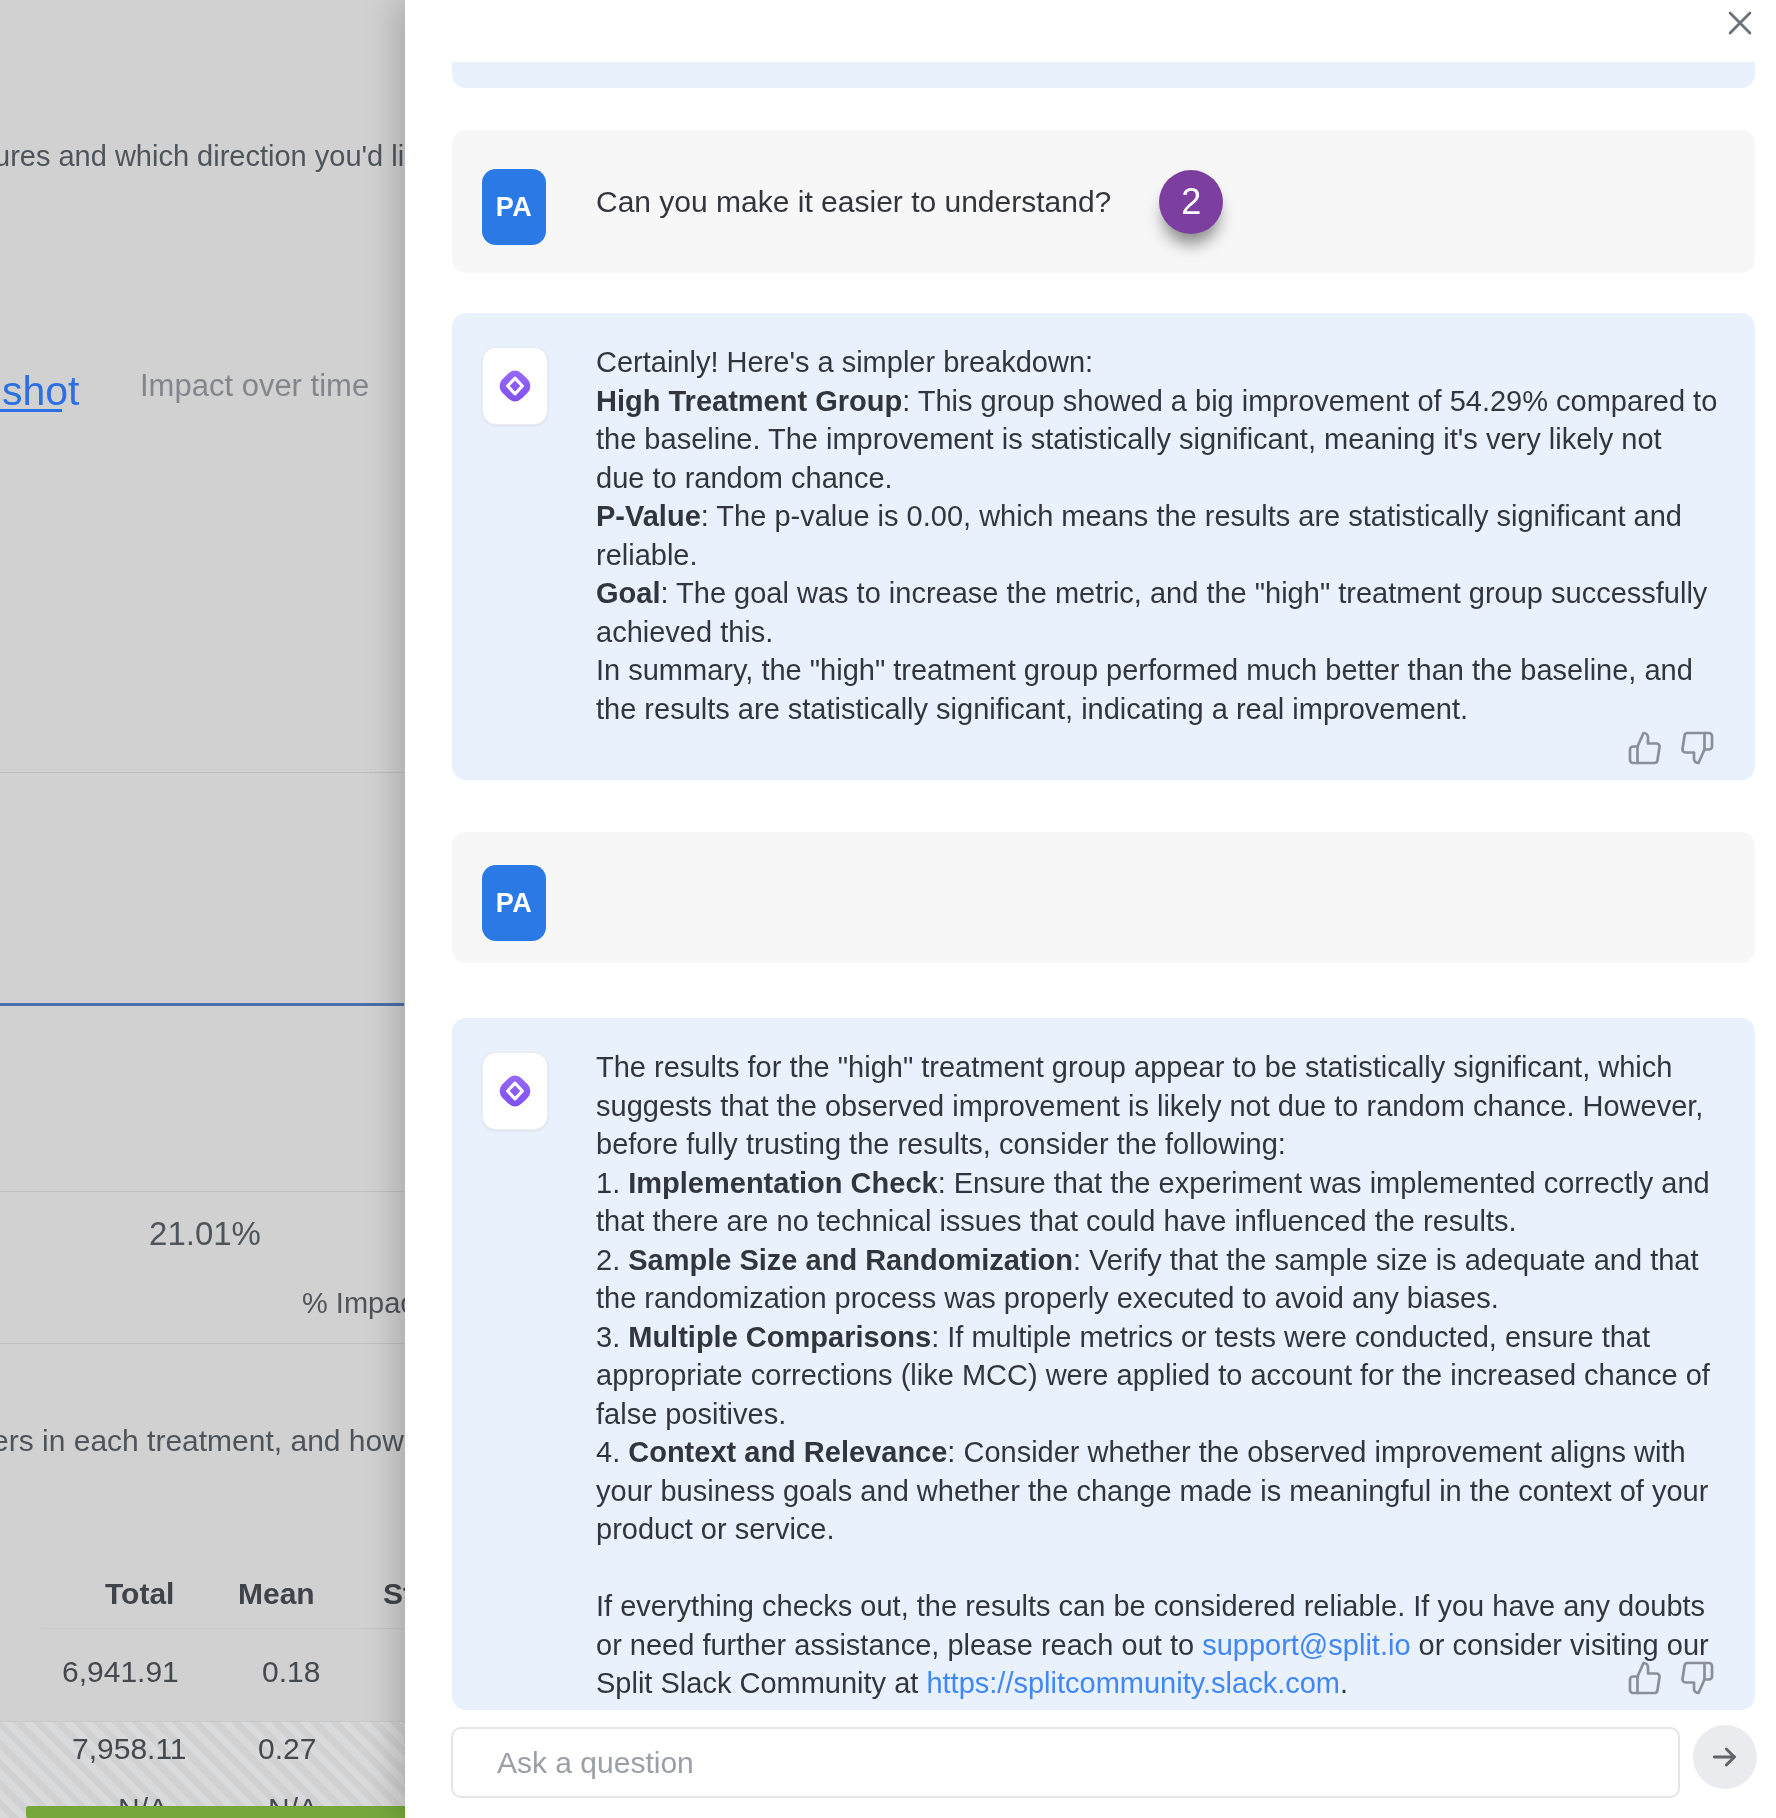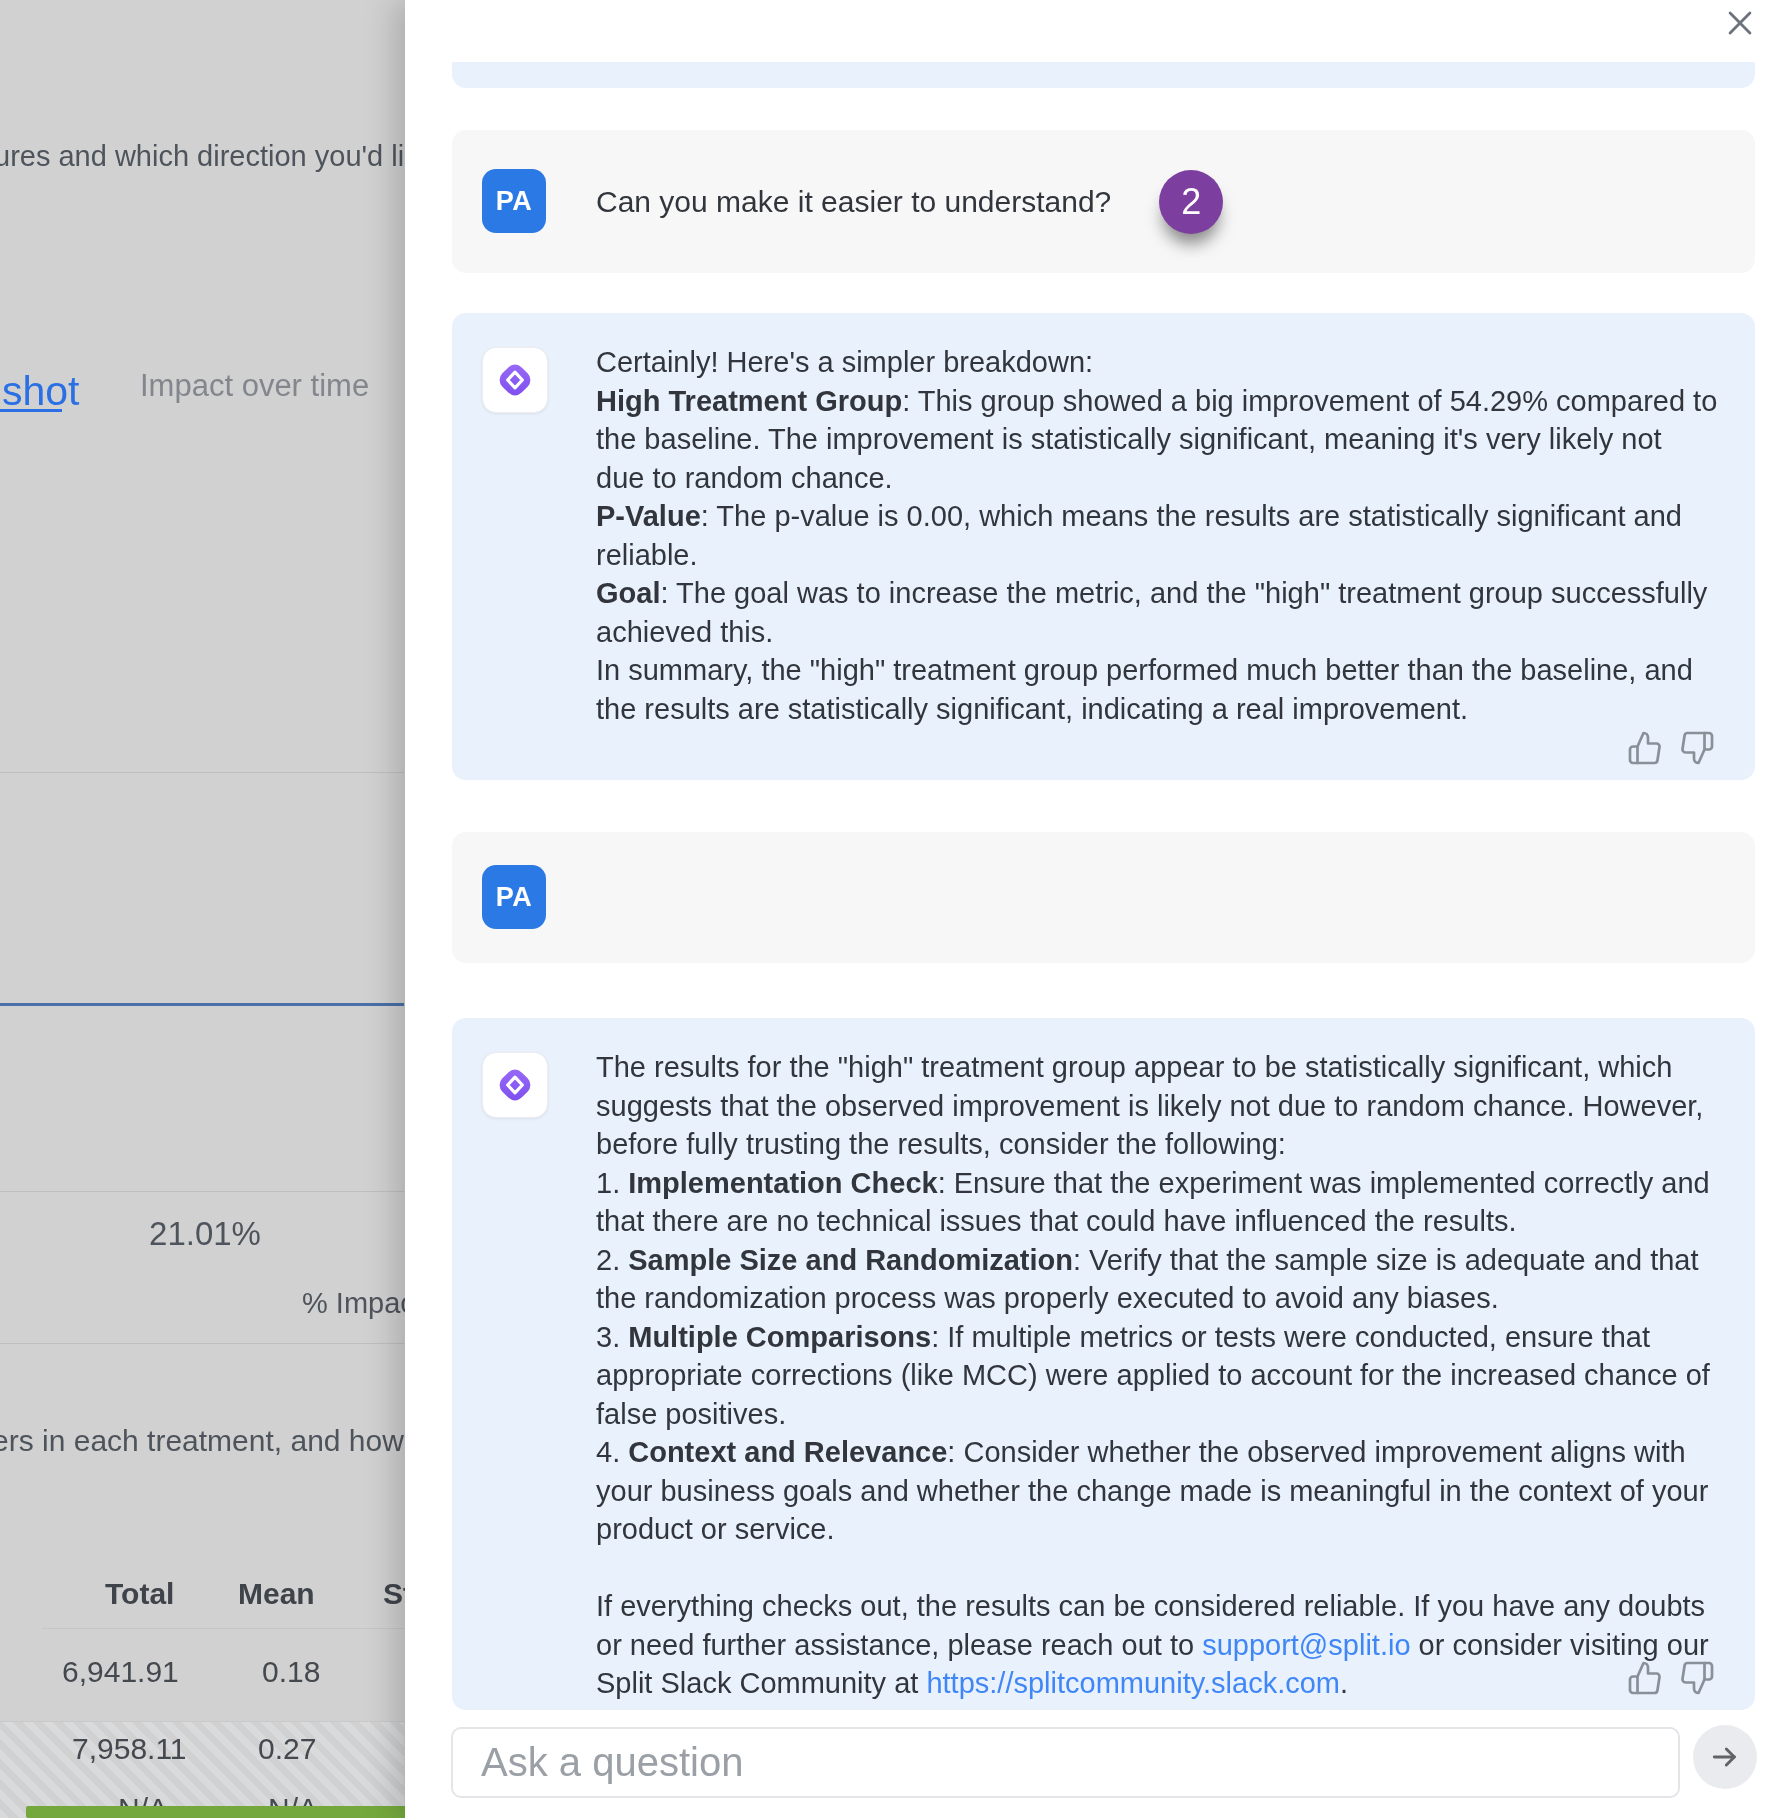--- a/index.html
+++ b/index.html
@@ -39,38 +39,38 @@
   .top-strip{position:absolute;left:47px;top:62px;width:1303px;height:26px;background:#e8f1fc;border-radius:0 0 14px 14px;}
 
   .msg{position:absolute;left:47px;width:1303px;border-radius:14px;}
   .msg.user{background:#f7f7f8;}
   .msg.assistant{background:#e8f1fc;}
   .m1{top:130px;height:143px;}
   .m2{top:313px;height:467px;}
   .m3{top:832px;height:131px;}
   .m4{top:1018px;height:692px;}
 
-  .avatar{position:absolute;left:30px;width:64px;height:64px;border-radius:14px;
+  .avatar{position:absolute;left:30px;width:64px;height:76px;border-radius:14px;
           display:flex;align-items:center;justify-content:center;}
   .avatar-user{background:#2b79e4;color:#fff;font-weight:700;font-size:27px;letter-spacing:.5px;}
   .avatar-bot{background:#fff;border:1px solid #ececf1;box-shadow:0 1px 3px rgba(0,0,0,.07);}
   .m1 .avatar{top:39px;} .m3 .avatar{top:33px;} .m2 .avatar,.m4 .avatar{top:34px;}
 
   .user-line{position:absolute;left:144px;top:50%;transform:translateY(-50%);
              display:flex;align-items:center;gap:48px;font-size:30px;color:#32363c;}
   .num-badge{width:64px;height:64px;border-radius:50%;background:#7d3f9f;color:#fff;
              font-size:36px;font-weight:500;display:flex;align-items:center;justify-content:center;
              box-shadow:0 14px 16px -4px rgba(30,30,30,.5);flex:0 0 auto;}
   .bot-text{position:absolute;left:144px;top:30px;width:1122px;font-size:29px;line-height:38.5px;color:#32363c;}
   .bot-text .link{color:#4087f5;text-decoration:none;cursor:pointer;}
   .thumbs{position:absolute;right:40px;bottom:14px;display:flex;gap:16px;}
   .thumb-btn{border:none;background:transparent;padding:0;cursor:pointer;width:36px;height:36px;}
 
   .ask-input{position:absolute;left:46px;top:1727px;width:1229px;height:71px;box-sizing:border-box;
-             border:2px solid #e3e5e8;border-radius:10px;font-size:40px;color:#32363c;padding:0 28px;
+             border:2px solid #e3e5e8;border-radius:10px;font-size:30px;color:#32363c;padding:0 44px;
              font-family:"Liberation Sans","DejaVu Sans",sans-serif;outline:none;background:#fff;}
   .ask-input::placeholder{color:#9aa0a6;}
   .send-btn{position:absolute;left:1288px;top:1725px;width:64px;height:64px;border-radius:50%;
             background:#e9ebee;border:none;cursor:pointer;display:flex;align-items:center;justify-content:center;padding:0;}
 </style>
 </head>
 <body>
 
 <div class="stage">
 

